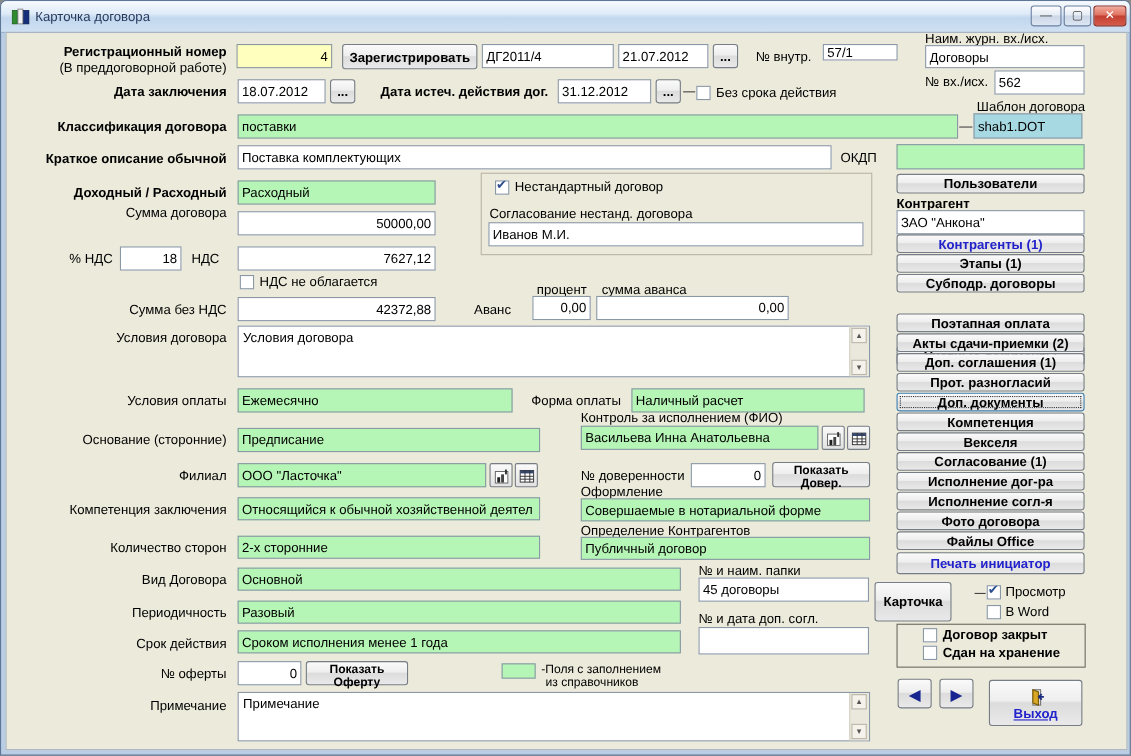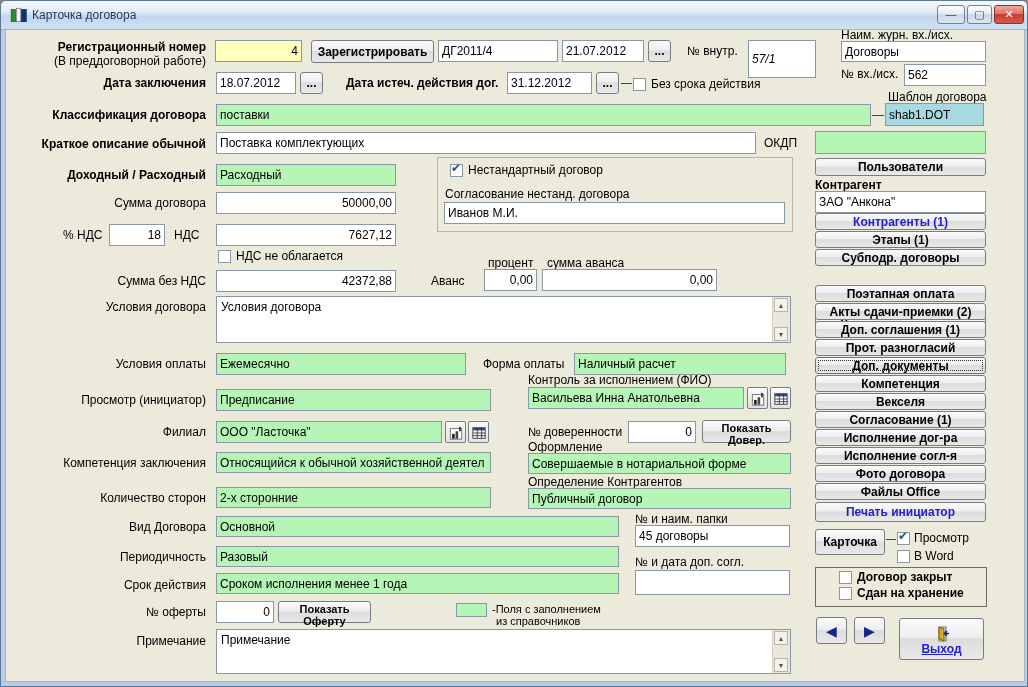--- a/index.html
+++ b/index.html
@@ -68,21 +68,21 @@
   <div class="client"></div>
 
   <span class="lbr b" style="top:39px;">Регистрационный номер</span>
   <span class="lbr" style="top:53px;">(В преддоговорной работе)</span>
   <input class="in y" style="left: 214px; top: 39px; width: 87px; height: 22px;" value="4">
   <button class="btn" style="left:310px;top:39px;width:123px;height:23px;"><span>Зарегистрировать</span></button>
   <input class="in" style="left: 437px; top: 39px; width: 120px; height: 22px;" value="ДГ2011/4">
   <input class="in" style="left: 561px; top: 39px; width: 82px; height: 22px;" value="21.07.2012">
   <button class="btn" style="left:647px;top:39px;width:23px;height:22px;"><span>...</span></button>
   <span class="lb" style="left:686px;top:43px;">№ внутр.</span>
-  <input class="in" style="left: 747px; top: 39px; width: 68px; height: 38px; font-style: italic;" value="57/1">
+  <input class="in" style="left: 747px; top: 39px; width: 68px; height: 15px;" value="57/1">
   <span class="lb" style="left:840px;top:27px;">Наим. журн. вх./исх.</span>
   <input class="in" style="left: 840px; top: 40px; width: 145px; height: 21px;" value="Договоры">
 
   <span class="lbr b" style="top:75px;">Дата заключения</span>
   <input class="in" style="left: 215px; top: 71px; width: 80px; height: 22px;" value="18.07.2012">
   <button class="btn" style="left:299px;top:71px;width:23px;height:22px;"><span>...</span></button>
   <span class="lb b" style="left:345px;top:75px;">Дата истеч. действия дог.</span>
   <input class="in" style="left: 506px; top: 71px; width: 85px; height: 22px;" value="31.12.2012">
   <button class="btn" style="left:595px;top:71px;width:23px;height:22px;"><span>...</span></button>
   <div class="line" style="left:620px;top:82px;width:11px;"></div>
@@ -109,21 +109,21 @@
       <span class="cbm">✔</span>
     </span>
   <span class="lb" style="left:467px;top:162px;">Нестандартный договор</span>
   <span class="lb" style="left:444px;top:186px;">Согласование нестанд. договора</span>
   <input class="in" style="left: 443px; top: 201px; width: 341px; height: 22px;" value="Иванов М.И.">
 
   <button class="btn" style="left:814px;top:157px;width:171px;height:18px;"><span>Пользователи</span></button>
   <span class="lb b" style="left:814px;top:177px;">Контрагент</span>
   <input class="in" style="left: 814px; top: 190px; width: 171px; height: 22px;" value="ЗАО &quot;Анкона&quot;">
 
-  <span class="lbr" style="top:195px;">Сумма договора</span>
+  <span class="lbr" style="top:185px;">Сумма договора</span>
   <input class="in num" style="left: 215px; top: 191px; width: 180px; height: 22px;" value="50000,00">
 
   <span class="lb" style="left:62px;top:227px;">% НДС</span>
   <input class="in num" style="left: 108px; top: 223px; width: 56px; height: 22px;" value="18">
   <span class="lb" style="left:173px;top:227px;">НДС</span>
   <input class="in num" style="left: 215px; top: 223px; width: 180px; height: 22px;" value="7627,12">
 
   <span class="cbb" style="left:217px;top:249px;"></span>
   <span class="lb" style="left:235px;top:248px;">НДС не облагается</span>
 
@@ -159,21 +159,21 @@
         <rect x="11.5" y="1" width="2" height="5" fill="#333"></rect>
       </svg>
   </button>
   <button class="ibtn" style="left:769px;top:386px;width:21px;height:22px;">
     <svg width="14" height="14" viewBox="0 0 16 16">
         <rect x="1" y="2" width="14" height="12" fill="#fff" stroke="#333"></rect>
         <rect x="1" y="2" width="14" height="3" fill="#35476e"></rect>
         <path d="M1 8h14M1 11h14M6 2v12M11 2v12" stroke="#333" stroke-width="1" fill="none"></path>
       </svg>
   </button>
-  <span class="lbr" style="top:392px;">Просмотр (инициатор)</span>
+  <span class="lbr" style="top:392px;">Основание (сторонние)</span>
   <input class="in g" style="left: 215px; top: 388px; width: 275px; height: 22px;" value="Предписание">
 
   <span class="lbr" style="top:424px;">Филиал</span>
   <input class="in g" style="left: 215px; top: 420px; width: 226px; height: 22px;" value="ООО &quot;Ласточка&quot;">
   <button class="ibtn" style="left:444px;top:420px;width:21px;height:22px;">
     <svg width="14" height="14" viewBox="0 0 16 16">
         <rect x="1.5" y="3" width="13" height="12" fill="#fff" stroke="#666"></rect>
         <rect x="3.5" y="9" width="3" height="5.5" fill="#222"></rect>
         <rect x="7.5" y="6" width="3" height="8.5" fill="#444"></rect>
         <rect x="11.5" y="1" width="2" height="5" fill="#333"></rect>
@@ -240,21 +240,21 @@
   <button class="btn focus" style="left:814px;top:356px;width:171px;height:17px;"><span>Доп. документы</span></button>
   <button class="btn" style="left:814px;top:374px;width:171px;height:17px;"><span>Компетенция</span></button>
   <button class="btn" style="left:814px;top:392px;width:171px;height:17px;"><span>Векселя</span></button>
   <button class="btn" style="left:814px;top:410px;width:171px;height:17px;"><span>Согласование (1)</span></button>
   <button class="btn" style="left:814px;top:428px;width:171px;height:17px;"><span>Исполнение дог-ра</span></button>
   <button class="btn" style="left:814px;top:446px;width:171px;height:17px;"><span>Исполнение согл-я</span></button>
   <button class="btn" style="left:814px;top:464px;width:171px;height:17px;"><span>Фото договора</span></button>
   <button class="btn" style="left:814px;top:482px;width:171px;height:17px;"><span>Файлы Office</span></button>
   <button class="btn link" style="left:814px;top:501px;width:171px;height:20px;"><span>Печать инициатор</span></button>
 
-  <button class="btn" style="left:814px;top:528px;width:70px;height:26px;"><span>Карточка</span></button>
+  <button class="btn" style="left:794px;top:528px;width:70px;height:36px;"><span>Карточка</span></button>
   <div class="line" style="left:885px;top:538px;width:10px;"></div>
   <span class="cbb" style="left:896px;top:531px;">
       <span class="cbm">✔</span>
     </span>
   <span class="lb" style="left:913px;top:530px;">Просмотр</span>
   <span class="cbb" style="left:896px;top:549px;"></span>
   <span class="lb" style="left:913px;top:548px;">В Word</span>
 
   <div class="grp" style="left:814px;top:566px;width:170px;height:38px;border-color:#6a6a5e;"></div>
   <span class="cbb" style="left:838px;top:570px;"></span>

